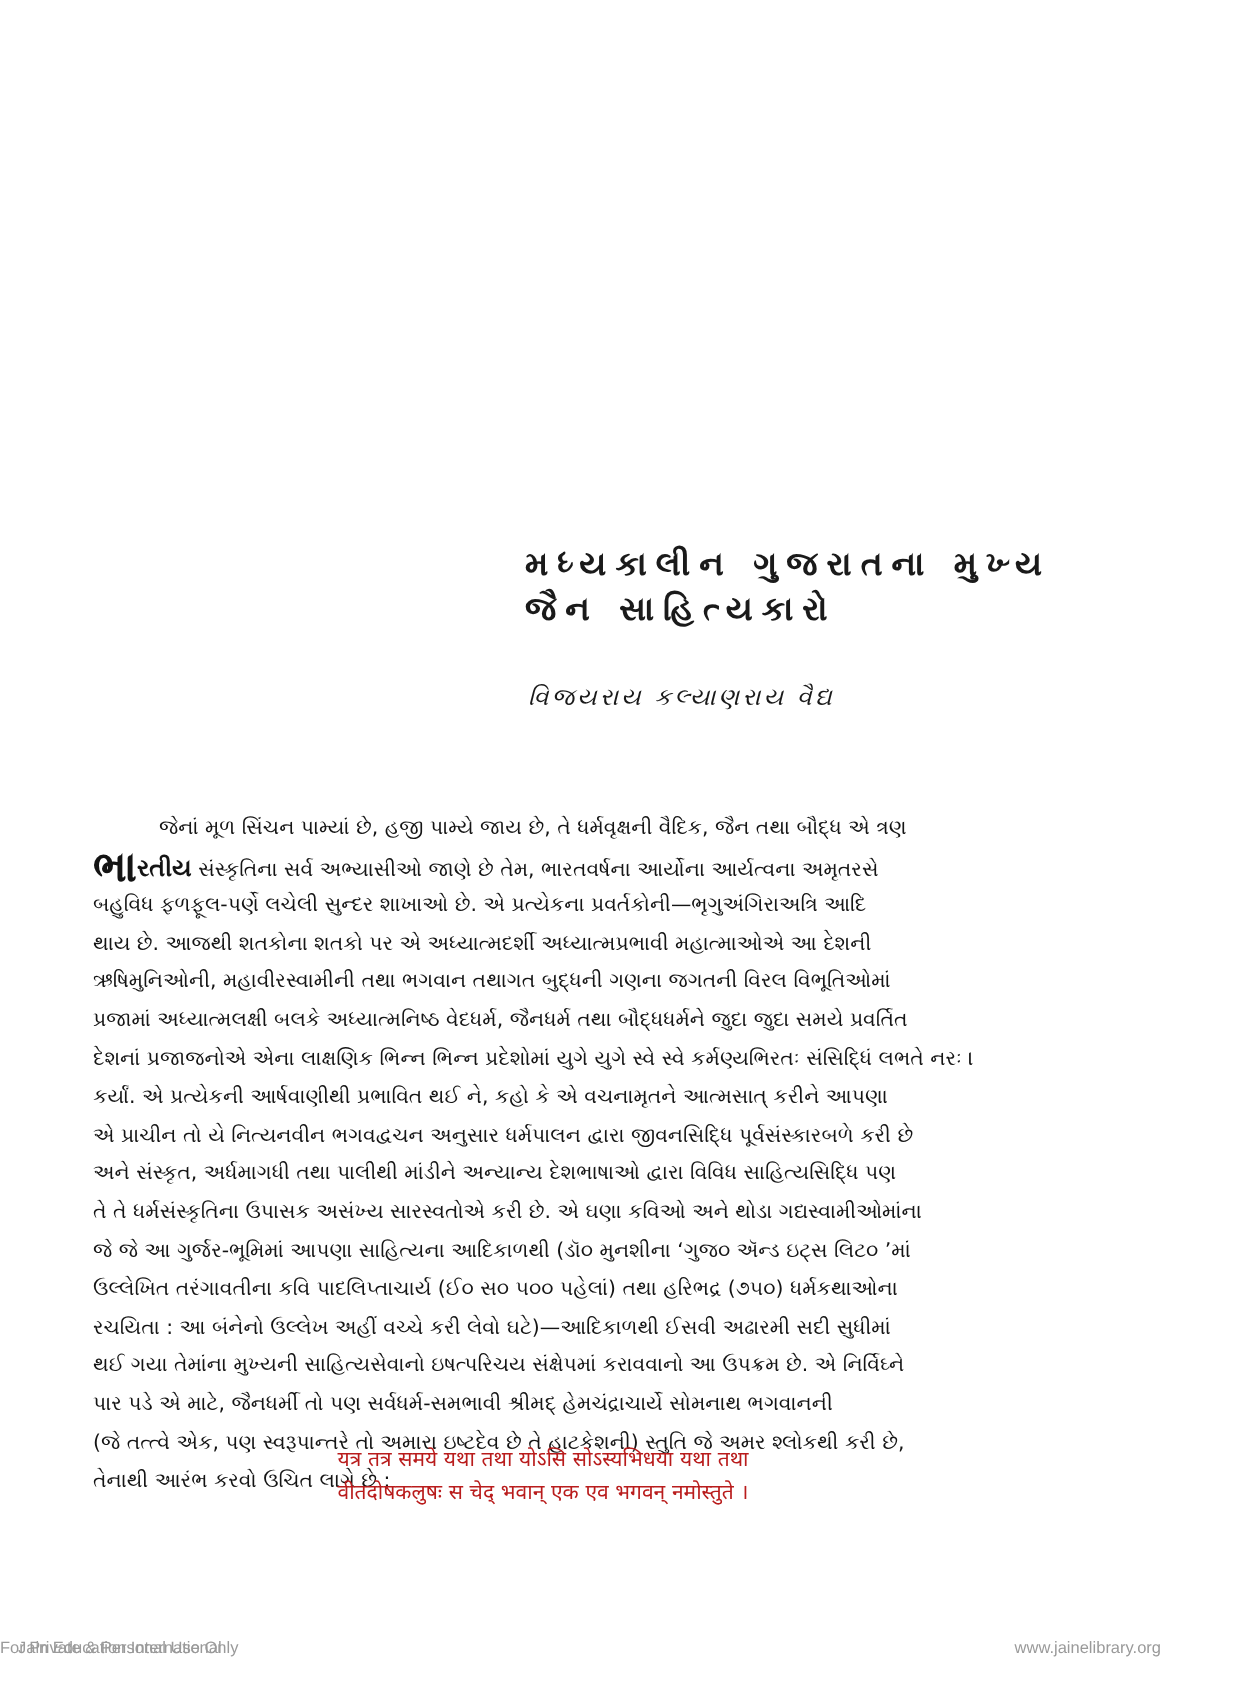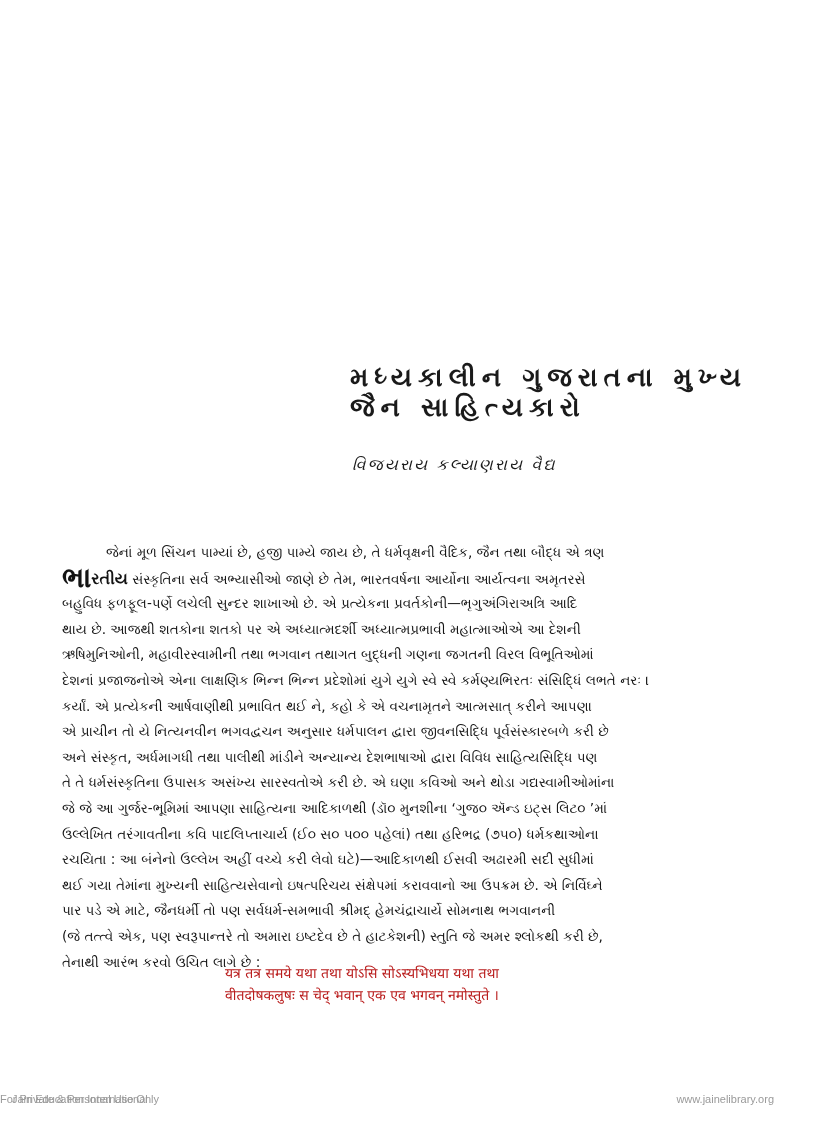--- a/index.html
+++ b/index.html
@@ -1,19 +1,19 @@
 <!DOCTYPE html>
 <html><head>
   <meta charset="utf-8">
   <style>
     html, body { margin: 0; padding: 0; background: #ffffff; }
     body { width: 828px; height: 1122px; position: relative; overflow: hidden;
            font-family: "DejaVu Sans", sans-serif; color: #111; }
     .page { position: absolute; left: 0; top: 0; width: 828px; height: 1122px; background: #fff; }
-    .title { position: absolute; left: 350px; top: 362px; font-size: 26px; line-height: 30px;
+    .title { position: absolute; left: 350px; top: 362px; font-size: 22px; line-height: 30px;
              letter-spacing: 6px; font-weight: bold; color: #1a1a1a; white-space: nowrap; }
     .author { position: absolute; left: 352px; top: 455px; font-size: 16px; letter-spacing: 2px;
               color: #1a1a1a; white-space: nowrap; font-style: italic; }
     .body { position: absolute; left: 62px; top: 540px; width: 716px; }
     .line { font-size: 13.6px; line-height: 25.6px; height: 25.6px; white-space: nowrap;
             overflow: hidden; text-align: justify; color: #141414; }
     .line.indent { padding-left: 44px; }
     .dropcap { font-size: 28px; font-weight: bold; line-height: 20px; vertical-align: -3px; }
     .firstword { font-weight: bold; font-size: 16px; }
     .verse { position: absolute; left: 225px; top: 962px; font-family: "DejaVu Serif", serif; }
@@ -35,20 +35,21 @@
   </div>
 
   <div class="author">વિજયરાય કલ્યાણરાય વૈદ્ય</div>
 
   <div class="body">
     <div class="line indent">જેનાં મૂળ સિંચન પામ્યાં છે, હજી પામ્યે જાય છે, તે ધર્મવૃક્ષની વૈદિક, જૈન તથા બૌદ્ધ એ ત્રણ</div>
     <div class="line"><span class="dropcap">ભા</span><span class="firstword">રતીય</span><span> સંસ્કૃતિના સર્વ અભ્યાસીઓ જાણે છે તેમ, ભારતવર્ષના આર્યોના આર્યત્વના અમૃતરસે</span></div>
     <div class="line">બહુવિધ ફળફૂલ-પર્ણે લચેલી સુન્દર શાખાઓ છે. એ પ્રત્યેકના પ્રવર્તકોની—ભૃગુઅંગિરાઅત્રિ આદિ</div>
     <div class="line">થાય છે. આજથી શતકોના શતકો પર એ અધ્યાત્મદર્શી અધ્યાત્મપ્રભાવી મહાત્માઓએ આ દેશની</div>
     <div class="line">ઋષિમુનિઓની, મહાવીરસ્વામીની તથા ભગવાન તથાગત બુદ્ધની ગણના જગતની વિરલ વિભૂતિઓમાં</div>
+    <div class="line">પ્રજામાં અધ્યાત્મલક્ષી બલકે અધ્યાત્મનિષ્ઠ વેદધર્મ, જૈનધર્મ તથા બૌદ્ધધર્મને જુદા જુદા સમયે પ્રવર્તિત</div>
     <div class="line">દેશનાં પ્રજાજનોએ એના લાક્ષણિક ભિન્ન ભિન્ન પ્રદેશોમાં યુગે યુગે સ્વે સ્વે કર્મણ્યભિરતઃ સંસિદ્ધિં લભતે નરઃ ।</div>
     <div class="line">કર્યાં. એ પ્રત્યેકની આર્ષવાણીથી પ્રભાવિત થઈ ને, કહો કે એ વચનામૃતને આત્મસાત્ કરીને આપણા</div>
     <div class="line">એ પ્રાચીન તો યે નિત્યનવીન ભગવદ્વચન અનુસાર ધર્મપાલન દ્વારા જીવનસિદ્ધિ પૂર્વસંસ્કારબળે કરી છે</div>
     <div class="line">અને સંસ્કૃત, અર્ધમાગધી તથા પાલીથી માંડીને અન્યાન્ય દેશભાષાઓ દ્વારા વિવિધ સાહિત્યસિદ્ધિ પણ</div>
     <div class="line">તે તે ધર્મસંસ્કૃતિના ઉપાસક અસંખ્ય સારસ્વતોએ કરી છે. એ ઘણા કવિઓ અને થોડા ગદ્યસ્વામીઓમાંના</div>
     <div class="line">જે જે આ ગુર્જર-ભૂમિમાં આપણા સાહિત્યના આદિકાળથી (ડૉ૦ મુનશીના ‘ગુજ૦ ઍન્ડ ઇટ્સ લિટ૦ ’માં</div>
     <div class="line">ઉલ્લેખિત તરંગાવતીના કવિ પાદલિપ્તાચાર્ય (ઈ૦ સ૦ ૫૦૦ પહેલાં) તથા હરિભદ્ર (૭૫૦) ધર્મકથાઓના</div>
     <div class="line">રચયિતા : આ બંનેનો ઉલ્લેખ અહીં વચ્ચે કરી લેવો ઘટે)—આદિકાળથી ઈસવી અઢારમી સદી સુધીમાં</div>
     <div class="line">થઈ ગયા તેમાંના મુખ્યની સાહિત્યસેવાનો ઇષત્પરિચય સંક્ષેપમાં કરાવવાનો આ ઉપક્રમ છે. એ નિર્વિઘ્ને</div>
     <div class="line">પાર પડે એ માટે, જૈનધર્મી તો પણ સર્વધર્મ-સમભાવી શ્રીમદ્ હેમચંદ્રાચાર્યે સોમનાથ ભગવાનની</div>

